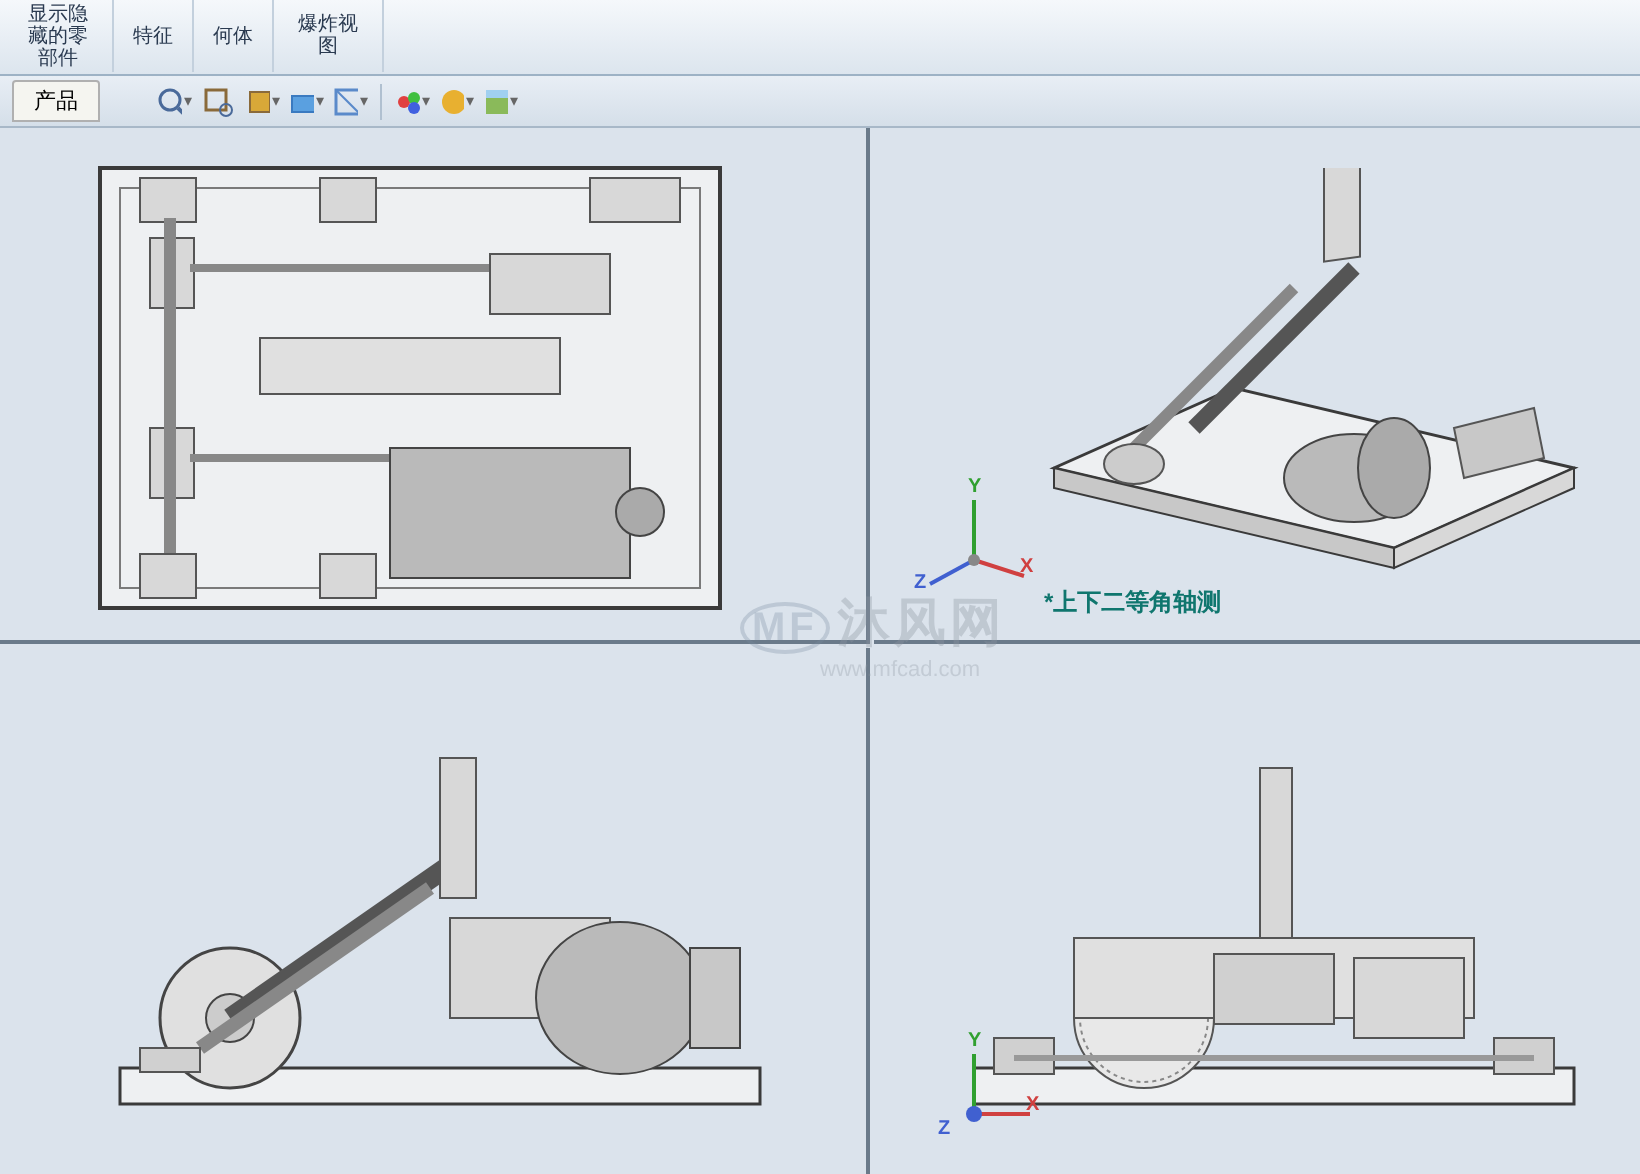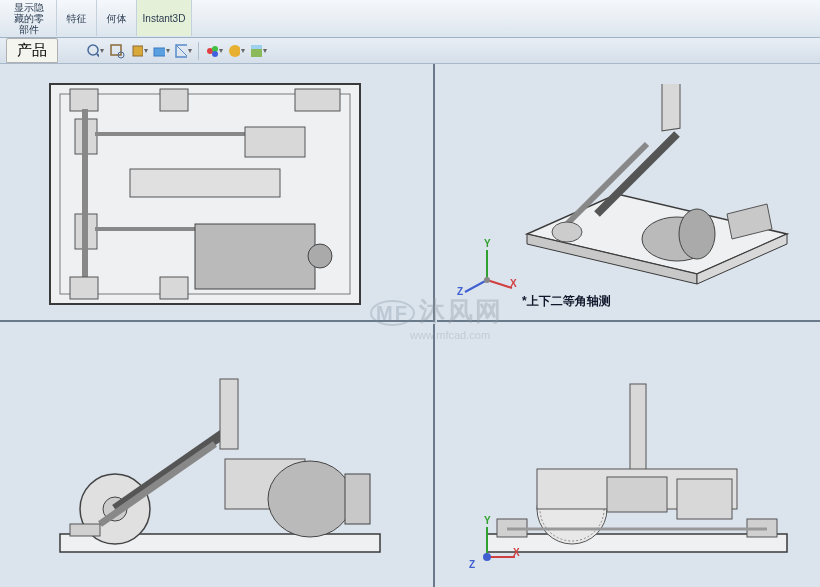--- a/index.html
+++ b/index.html
@@ -42,21 +42,21 @@
       border-bottom: 1px solid #a8b8c8;
       display: flex;
       align-items: center;
       padding-left: 6px;
       gap: 4px;
     }
     .tab-btn {
       background: #f5f5f0;
       border: 1px solid #b0b0b0;
       padding: 2px 10px;
-      font-size: 15px;
+      font-size: 11px;
       cursor: pointer;
       border-radius: 2px 2px 0 0;
     }
     .tool-icon {
       width: 18px;
       height: 18px;
       cursor: pointer;
       display: flex;
       align-items: center;
       justify-content: center;
@@ -77,21 +77,21 @@
       background: #dbe3ec;
       overflow: hidden;
     }
     .vp-tl { left: 0; top: 0; width: 435px; height: 258px; border-right: 2px solid #6a7a8a; border-bottom: 2px solid #6a7a8a; }
     .vp-tr { left: 437px; top: 0; right: 0; height: 258px; border-bottom: 2px solid #6a7a8a; }
     .vp-bl { left: 0; top: 260px; width: 435px; bottom: 0; border-right: 2px solid #6a7a8a; }
     .vp-br { left: 437px; top: 260px; right: 0; bottom: 0; }
     .view-label {
       position: absolute;
       font-size: 12px;
-      color: #0f172a;
+      color: #0f766e;
       font-weight: bold;
     }
     .triad {
       position: absolute;
       width: 60px;
       height: 60px;
     }
     .axis-label { position: absolute; font-size: 10px; font-weight: bold; }
     .watermark {
       position: absolute;
@@ -120,22 +120,23 @@
       <span style="white-space:pre-line">显示隐
 藏的零
 部件</span>
     </div>
   <div class="ribbon-item">
       <span>特征</span>
     </div>
   <div class="ribbon-item">
       <span>何体</span>
     </div>
-  <div class="ribbon-item wide" style="background:#e5f0d8">
-      <span>Instant3D</span>
+  <div class="ribbon-item wide">
+      <span style="white-space:pre-line">爆炸视
+图</span>
     </div>
 </div>
 
 <div class="toolbar">
   <div class="tab-btn">产品</div>
   <div style="width:20px"></div>
   <div class="tool-icon">
       <svg width="16" height="16">
         <circle cx="7" cy="7" r="5" fill="none" stroke="#4a6a9a" stroke-width="1.5"></circle>
         <line x1="11" y1="11" x2="15" y2="15" stroke="#4a6a9a" stroke-width="2"></line>

